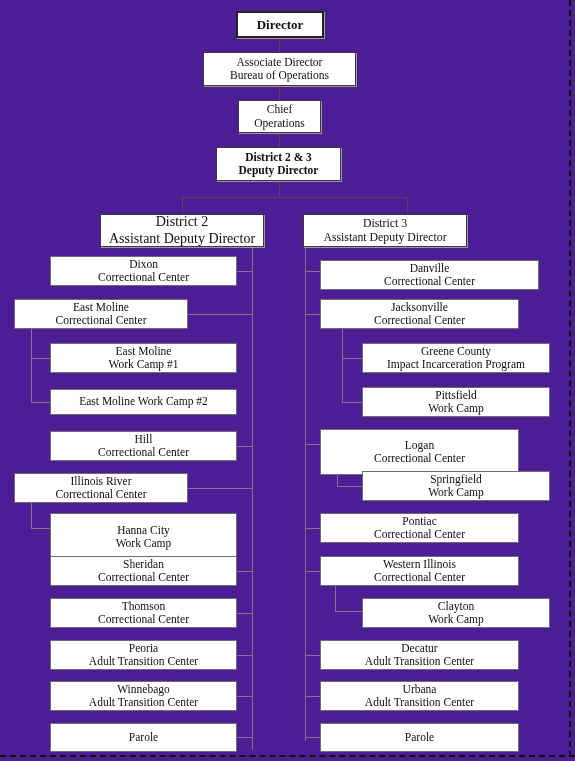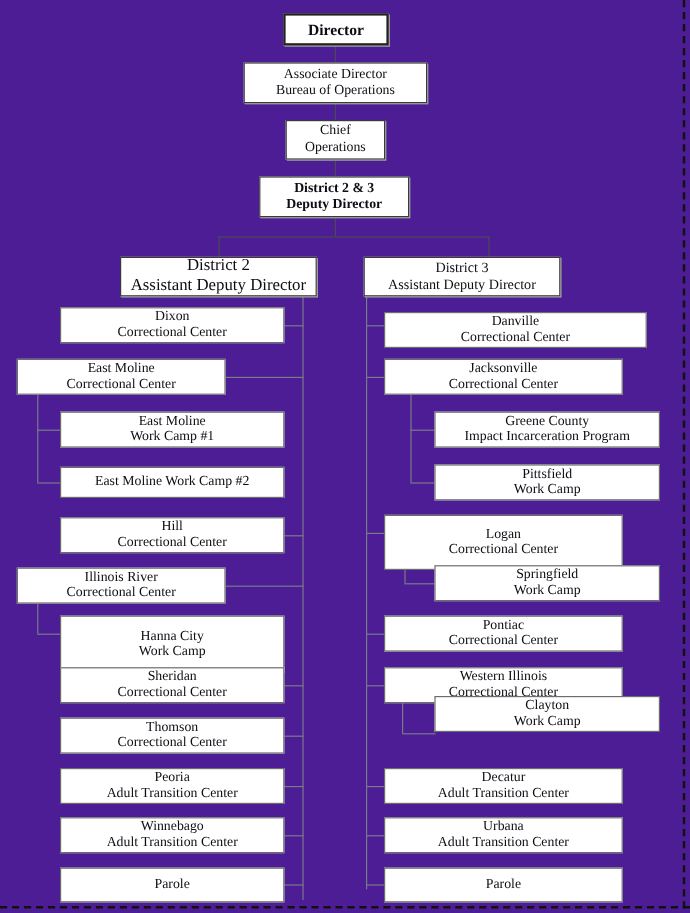--- a/index.html
+++ b/index.html
@@ -250,21 +250,21 @@
   </div>
   <div class="hline" style="left:305px; top:528px; width:16px;"></div>
 
   <div class="box" style="left:320px; top:556px; width:199px; height:30px;">
     <span class="ln">Western Illinois</span>
     <span class="ln">Correctional Center</span>
   </div>
   <div class="hline" style="left:305px; top:571px; width:16px;"></div>
   <div class="vline" style="left:335px; top:586px; height:25px;"></div>
 
-  <div class="box" style="left:362px; top:580px; width:188px; height:30px;">
+  <div class="box" style="left:362px; top:598px; width:188px; height:30px;">
     <span class="ln">Clayton</span>
     <span class="ln">Work Camp</span>
   </div>
   <div class="hline" style="left:335px; top:611px; width:28px;"></div>
 
   <div class="box" style="left:320px; top:640px; width:199px; height:30px;">
     <span class="ln">Decatur</span>
     <span class="ln">Adult Transition Center</span>
   </div>
   <div class="hline" style="left:305px; top:655px; width:16px;"></div>

